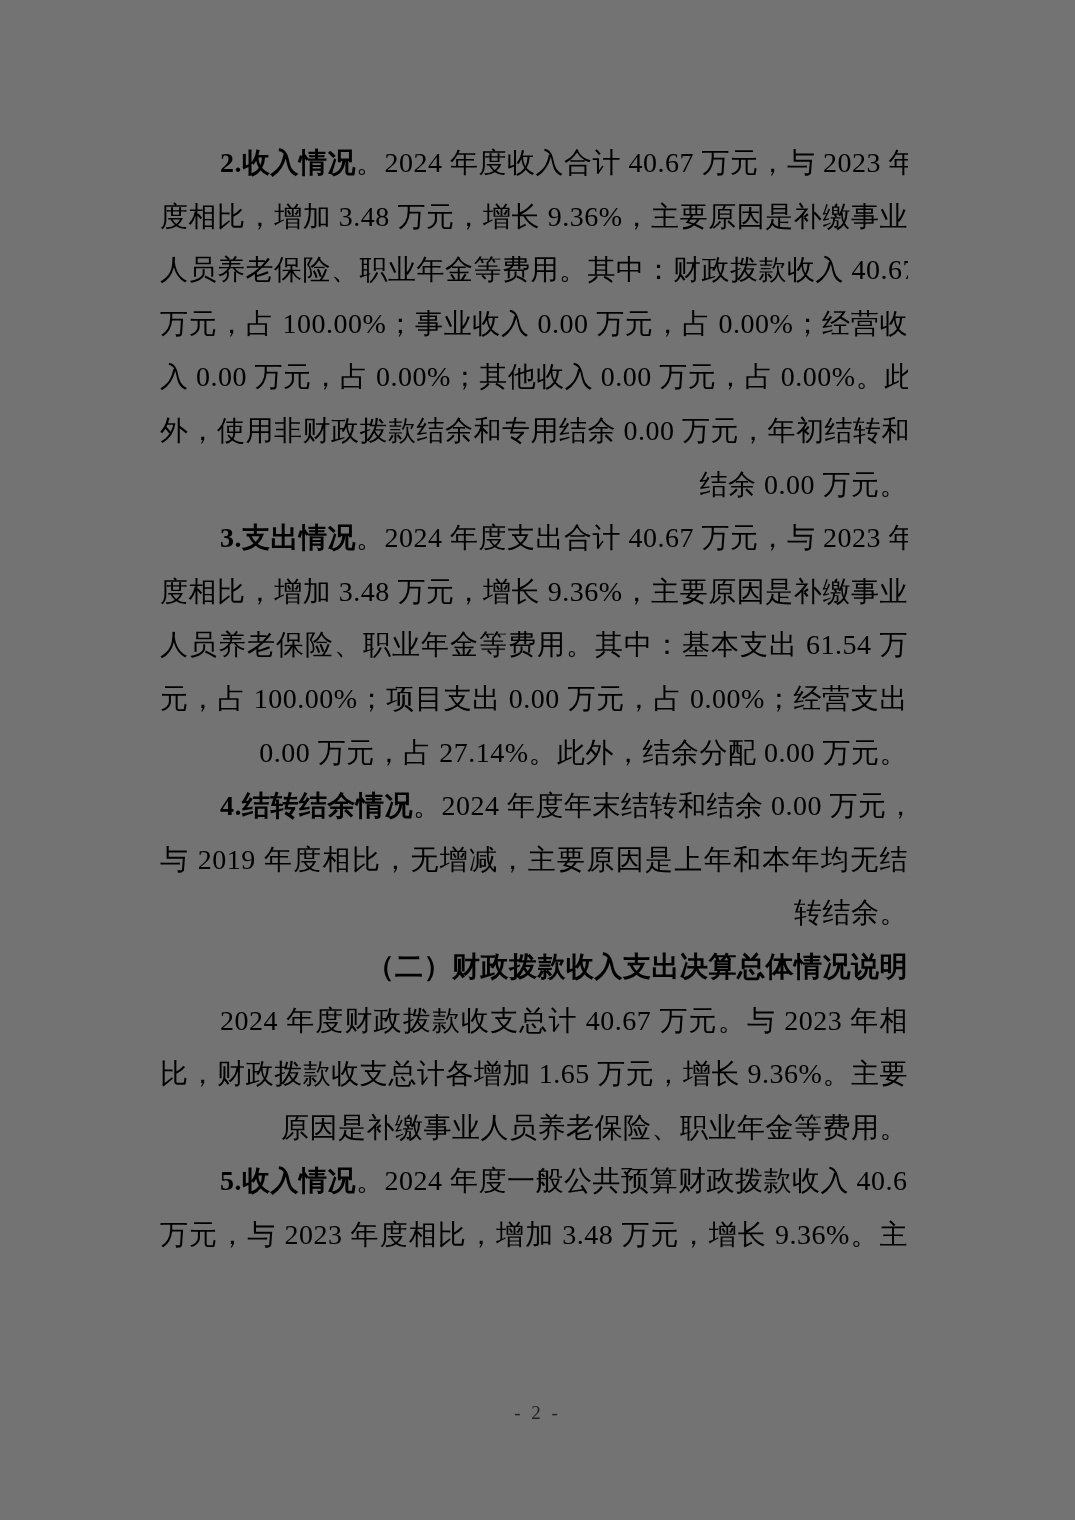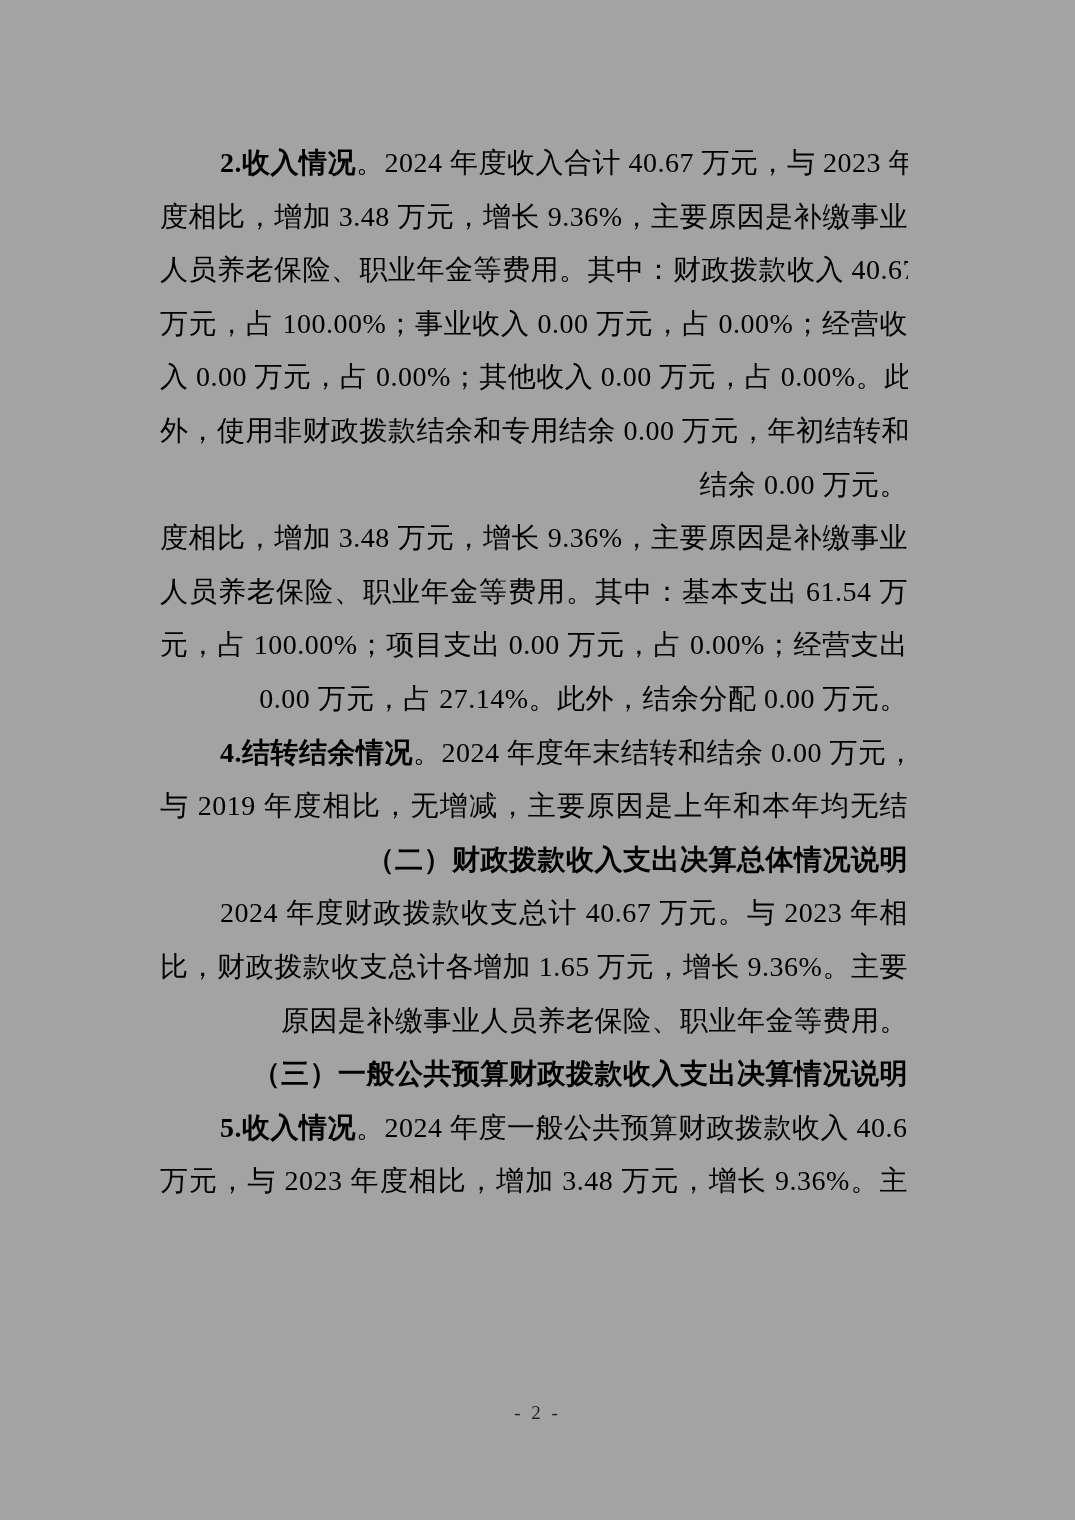--- a/index.html
+++ b/index.html
@@ -4,21 +4,21 @@
 <style>
   html, body {
     margin: 0;
     padding: 0;
     background: #ffffff;
   }
   .page {
     position: relative;
     width: 1075px;
     height: 1520px;
-    background: #a3a3a3;
+    background: #737373;
     overflow: hidden;
     font-family: "Liberation Serif", "DejaVu Serif", serif;
     color: #000000;
   }
   .text-block {
     position: absolute;
     left: 160px;
     top: 136px;
     width: 748px;
   }
@@ -67,43 +67,44 @@
   <div class="line just"><span class="b"></span><span class="r">人员养老保险、职业年金等费用。其中：财政拨款收入 40.67</span></div>
 
   <div class="line just"><span class="b"></span><span class="r">万元，占 100.00%；事业收入 0.00 万元，占 0.00%；经营收</span></div>
 
   <div class="line just"><span class="b"></span><span class="r">入 0.00 万元，占 0.00%；其他收入 0.00 万元，占 0.00%。此</span></div>
 
   <div class="line just"><span class="b"></span><span class="r">外，使用非财政拨款结余和专用结余 0.00 万元，年初结转和</span></div>
 
   <div class="line"><span class="b"></span><span class="r">结余 0.00 万元。</span></div>
 
+  <div class="line indent just"><span class="b">3.支出情况</span><span class="r">。2024 年度支出合计 40.67 万元，与 2023 年</span></div>
 
   <div class="line just"><span class="b"></span><span class="r">度相比，增加 3.48 万元，增长 9.36%，主要原因是补缴事业</span></div>
 
   <div class="line just"><span class="b"></span><span class="r">人员养老保险、职业年金等费用。其中：基本支出 61.54 万</span></div>
 
   <div class="line just"><span class="b"></span><span class="r">元，占 100.00%；项目支出 0.00 万元，占 0.00%；经营支出</span></div>
 
   <div class="line"><span class="b"></span><span class="r">0.00 万元，占 27.14%。此外，结余分配 0.00 万元。</span></div>
 
   <div class="line indent just"><span class="b">4.结转结余情况</span><span class="r">。2024 年度年末结转和结余 0.00 万元，</span></div>
 
   <div class="line just"><span class="b"></span><span class="r">与 2019 年度相比，无增减，主要原因是上年和本年均无结</span></div>
 
+  <div class="line"><span class="b"></span><span class="r">转结余。</span></div>
 
   <div class="line indent"><span class="b">（二）财政拨款收入支出决算总体情况说明</span><span class="r"></span></div>
 
   <div class="line indent just"><span class="b"></span><span class="r">2024 年度财政拨款收支总计 40.67 万元。与 2023 年相</span></div>
 
   <div class="line just"><span class="b"></span><span class="r">比，财政拨款收支总计各增加 1.65 万元，增长 9.36%。主要</span></div>
 
   <div class="line"><span class="b"></span><span class="r">原因是补缴事业人员养老保险、职业年金等费用。</span></div>
 
-  <div class="line indent"><span class="b">（三）一般公共预算财政拨款收入支出决算情况说明</span><span class="r"></span></div>
 
   <div class="line indent just"><span class="b">5.收入情况</span><span class="r">。2024 年度一般公共预算财政拨款收入 40.67</span></div>
 
   <div class="line just"><span class="b"></span><span class="r">万元，与 2023 年度相比，增加 3.48 万元，增长 9.36%。主</span></div>
 
 </div>
   <div class="footer">- 2 -</div>
 </div>
 
 </body></html>

